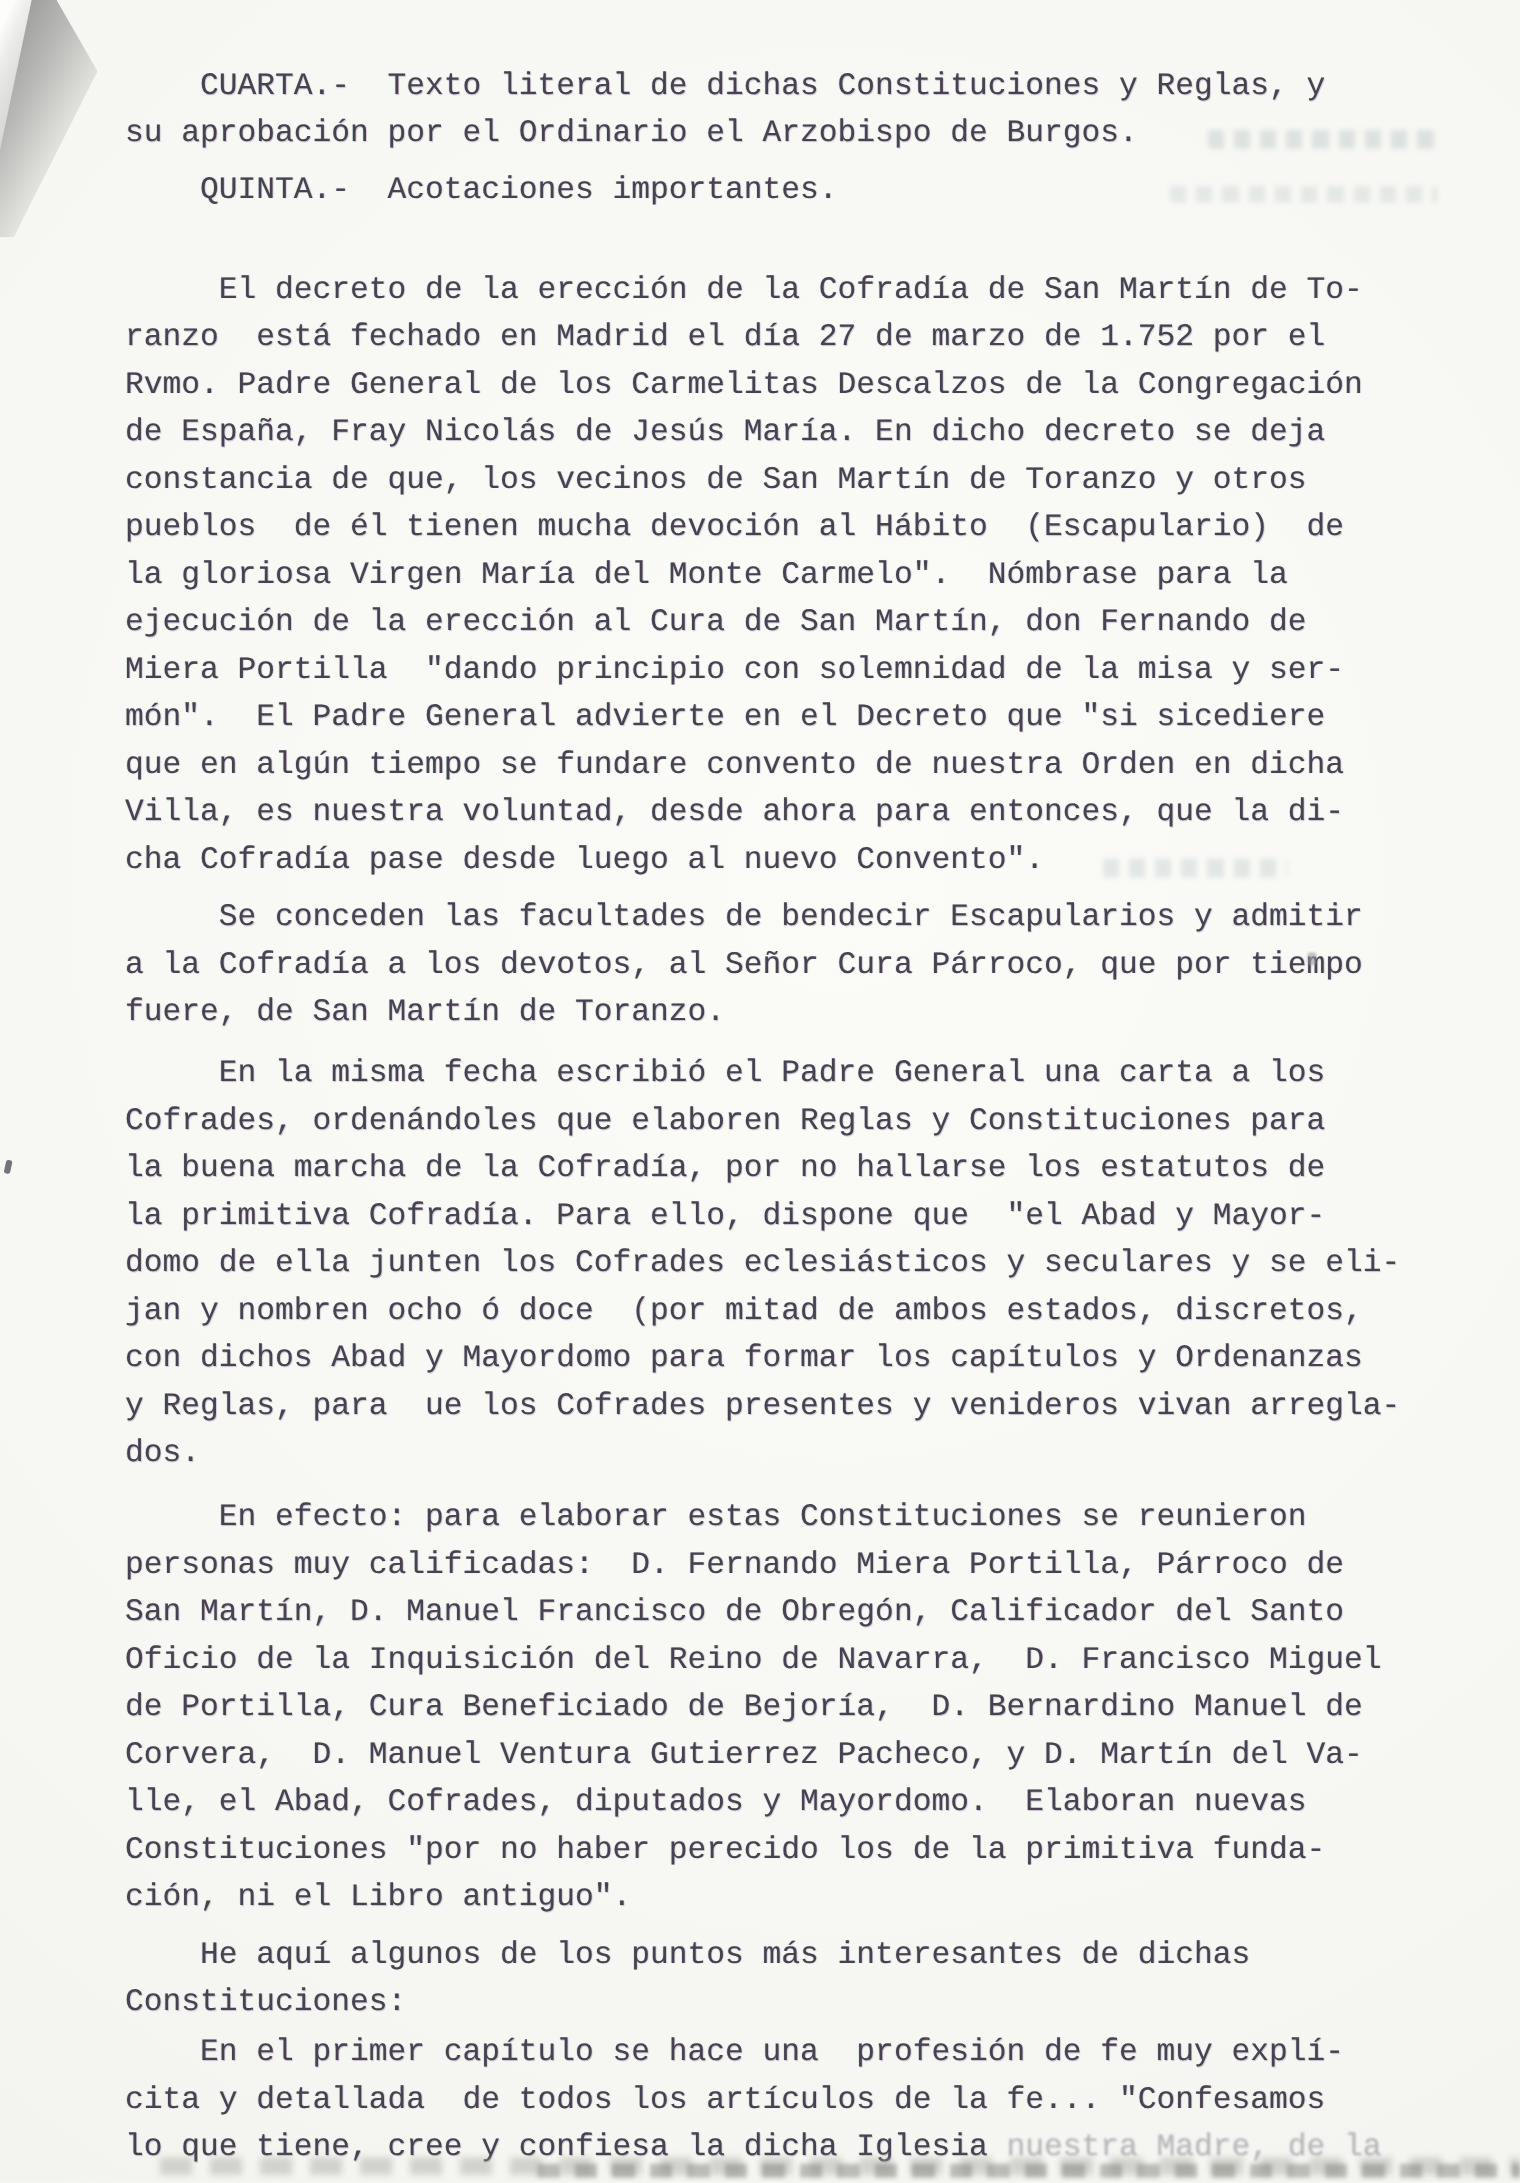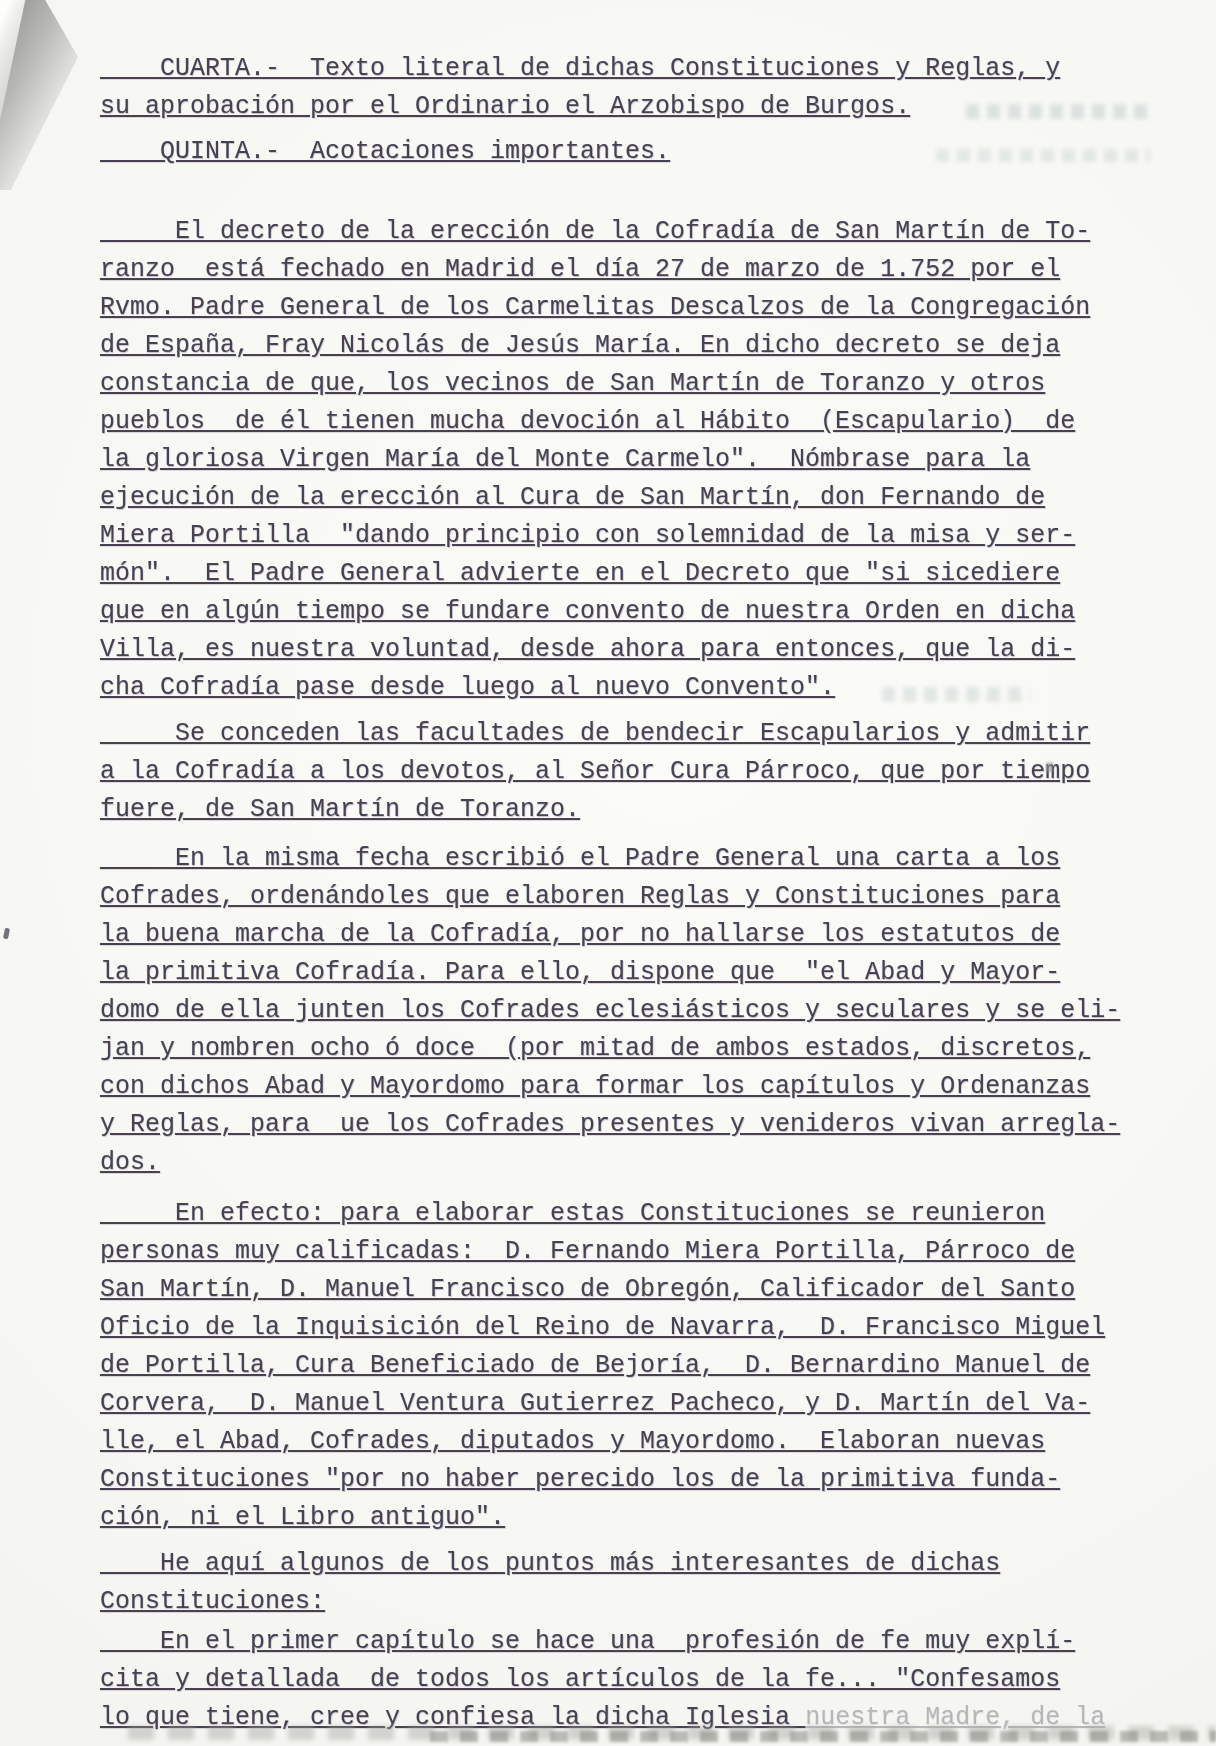--- a/index.html
+++ b/index.html
@@ -14,21 +14,21 @@
       radial-gradient(120% 90% at 55% 40%, #fbfbf8 0%, #f6f6f2 60%, #f0f0ec 100%);
   }
   .doc{
     position:absolute;left:100px;top:50px;right:30px;
     font-size:25px;line-height:38px;
     color:#474150;
     white-space:pre;
     text-shadow:0.6px 0.6px 0.7px rgba(92,62,116,0.30), -0.6px 0 0.5px rgba(0,110,120,0.12);
   }
   .para{margin:0;}
-  .line{height:38px;text-decoration:underline;}
+  .line{height:38px;}
   .faded{opacity:.35;filter:blur(0.7px);}
   
   .corner-fold{
     position:absolute;top:0;left:0;width:78px;height:190px;
     clip-path:polygon(0 0,58% 0,100% 30%,14% 100%,0 100%);
     background:linear-gradient(118deg,#8e8e8e 0%,#b9b9b7 35%,#e3e3df 62%,rgba(245,245,241,0) 85%);
     pointer-events:none;
   }
   .corner-fold::after{
     content:"";position:absolute;top:0;left:0;width:46px;height:120px;

